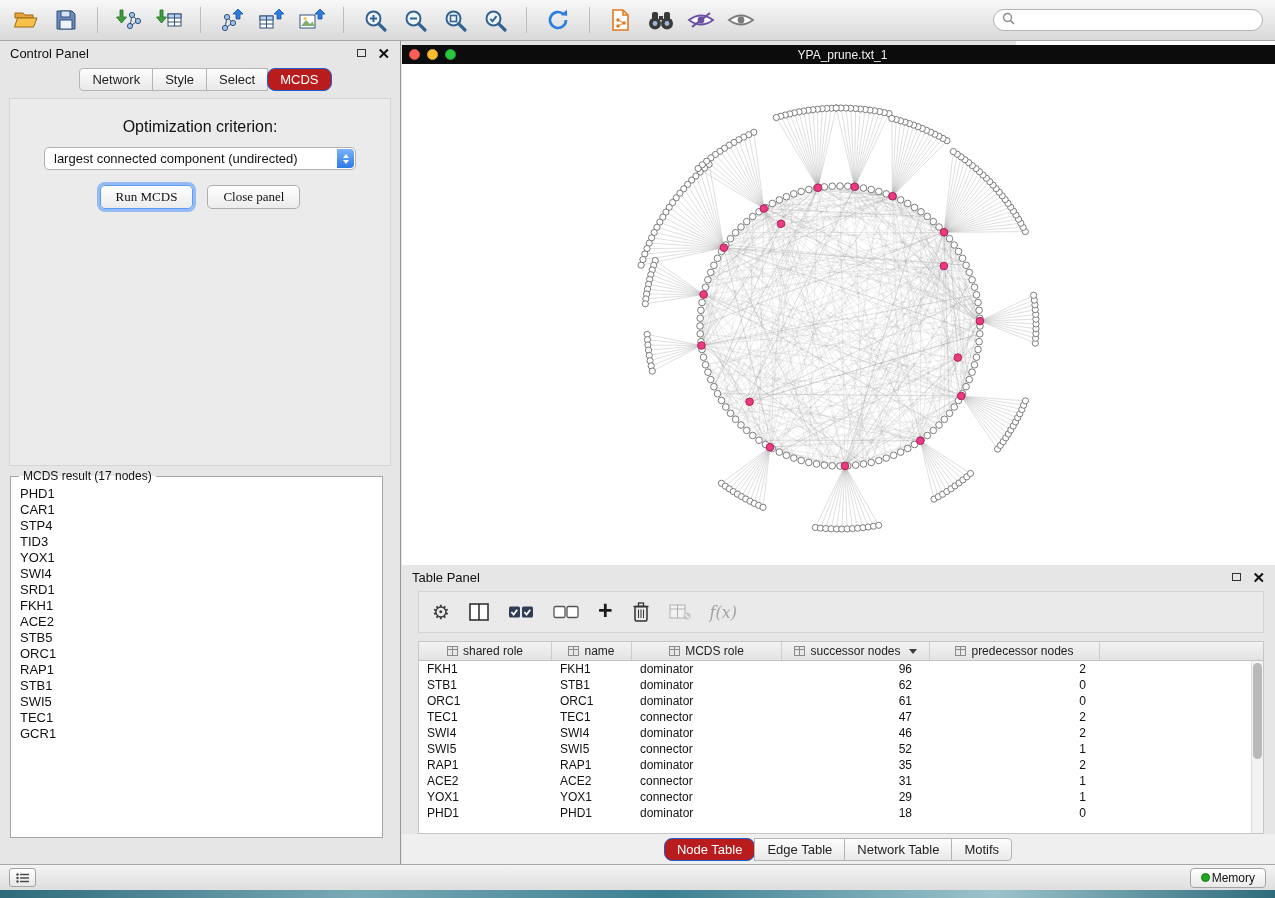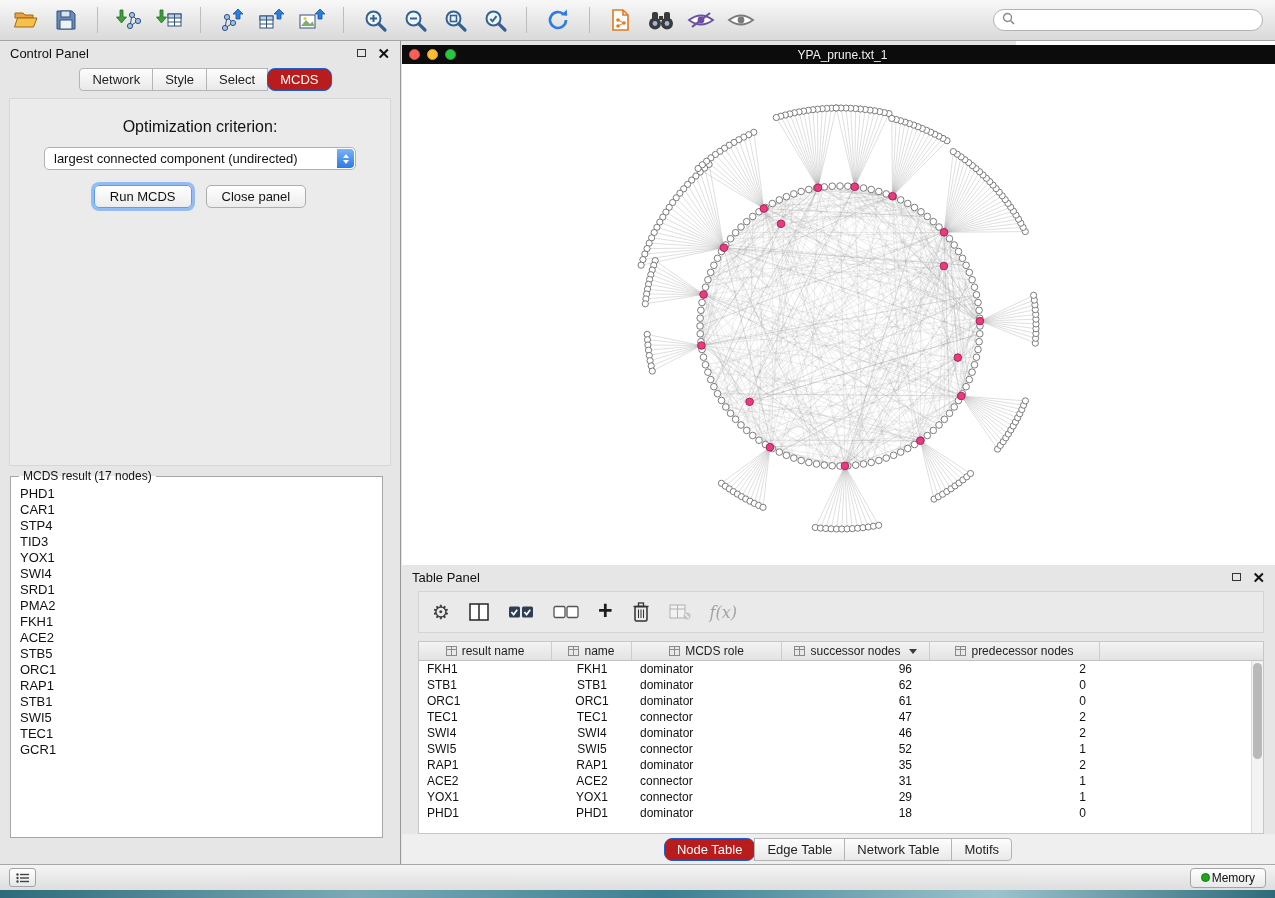--- a/index.html
+++ b/index.html
@@ -34,21 +34,21 @@
   .opt-label{text-align:center;margin-top:19px;font-size:16px;color:#111;}
   .dropdown{margin:11px auto 0;width:312px;height:23px;background:#fff;border:1px solid #b1b1b1;
     border-radius:5px;display:flex;align-items:center;font-size:13px;padding-left:9px;position:relative;color:#111;}
   .dd-cap{position:absolute;right:1px;top:1px;bottom:1px;width:17px;border-radius:0 4px 4px 0;
     background:linear-gradient(#7ab3f9,#2a7ae6);display:flex;flex-direction:column;align-items:center;justify-content:center;gap:2px;}
   .dd-cap i{display:block;width:0;height:0;border-left:3.5px solid transparent;border-right:3.5px solid transparent;}
   .dd-up{border-bottom:4px solid #fff;}
   .dd-down{border-top:4px solid #fff;}
   .btn-row{display:flex;justify-content:center;gap:14px;margin-top:15px;}
   .btn{font-size:13px;padding:3px 15px;background:linear-gradient(#ffffff,#ececec);
-    border:1px solid #adadad;border-radius:5px;color:#111;font-family:Liberation Sans, sans-serif;}
+    border:1px solid #adadad;border-radius:5px;color:#111;font-family:Liberation Serif, serif;}
   .btn.focused{box-shadow:0 0 0 3px rgba(90,156,248,.6);border-color:#5a9cf8;}
   .result-box{position:absolute;left:10px;right:17px;top:428px;bottom:26px;border:1px solid #a6a6a6;background:#fff;padding:3px;}
   .result-box legend{font-size:12px;color:#111;padding:0 4px;margin-left:5px;}
   #mcds-list{width:100%;height:100%;overflow:hidden;background:#fff;}
   .mcds-item{font-size:13px;height:16px;line-height:16px;padding-left:6px;color:#111;}
 
   
   #splitter{position:absolute;left:402px;top:64px;width:7px;height:501px;background:#e8e8e8;border-right:1px solid #cfcfcf;}
   .sp-arrow{position:absolute;left:1px;width:0;height:0;}
   .sp-left{top:384px;border-top:4px solid transparent;border-bottom:4px solid transparent;border-right:5px solid #7a7a7a;}
@@ -69,21 +69,21 @@
   #table-panel{position:absolute;left:402px;top:565px;width:873px;height:299px;background:#e6e6e6;}
   .tp-toolbar{position:absolute;left:16px;right:11px;top:26px;height:42px;background:#eaeaea;
     border:1px solid #d3d3d3;display:flex;align-items:center;gap:19px;padding:0 13px;}
   .tp-icon{display:flex;align-items:center;justify-content:center;height:28px;}
   .gear-glyph{font-family:"DejaVu Sans",sans-serif;font-size:20px;color:#3d3d3d;line-height:1;}
   .plus-glyph{font-size:25px;font-weight:bold;color:#1c1c1c;line-height:1;margin-top:-3px;}
   .fx{font-family:"DejaVu Serif",serif;font-style:italic;font-size:16px;color:#a3a3a3;}
   .tp-table{position:absolute;left:16px;right:11px;top:76px;bottom:30px;background:#fff;border:1px solid #c7c7c7;}
   .t-head{display:flex;height:19px;background:linear-gradient(#f3f3f3,#e3e3e3);border-bottom:1px solid #c2c2c2;}
   .th{display:flex;align-items:center;justify-content:center;gap:5px;font-size:12px;color:#222;border-right:1px solid #cdcdcd;overflow:hidden;}
-  .col0{width:133px;}.col1{width:80px;text-align:center;}.col2{width:150px;}.col3{width:148px;}.col4{width:170px;}
+  .col0{width:133px;}.col1{width:80px;}.col2{width:150px;}.col3{width:148px;}.col4{width:170px;}
   .colf{flex:1;border-right:none;}
   .chev{width:0;height:0;border-left:4px solid transparent;border-right:4px solid transparent;border-top:5px solid #3c3c3c;margin-left:3px;}
   .t-body{position:absolute;top:19px;left:0;right:0;bottom:0;overflow:hidden;background:#fff;}
   .t-row{display:flex;height:16px;align-items:center;}
   .td{font-size:12px;color:#111;padding:0 8px;white-space:nowrap;overflow:hidden;}
   .td.num{text-align:right;}
   .td.col3{padding-right:18px;}
   .td.col4{padding-right:14px;}
   .t-scroll{position:absolute;right:0;top:19px;bottom:0;width:12px;background:#f3f3f3;border-left:1px solid #ddd;}
   .t-thumb{position:absolute;top:2px;left:1px;width:9px;height:96px;background:#b9b9b9;border-radius:5px;}
@@ -285,21 +285,20 @@
     <fieldset class="result-box">
       <legend>MCDS result (17 nodes)</legend>
       <div id="mcds-list">
           <div class="mcds-item">PHD1</div>
           <div class="mcds-item">CAR1</div>
           <div class="mcds-item">STP4</div>
           <div class="mcds-item">TID3</div>
           <div class="mcds-item">YOX1</div>
           <div class="mcds-item">SWI4</div>
           <div class="mcds-item">SRD1</div>
-          <div class="mcds-item">PMA2</div>
           <div class="mcds-item">FKH1</div>
           <div class="mcds-item">ACE2</div>
           <div class="mcds-item">STB5</div>
           <div class="mcds-item">ORC1</div>
           <div class="mcds-item">RAP1</div>
           <div class="mcds-item">STB1</div>
           <div class="mcds-item">SWI5</div>
           <div class="mcds-item">TEC1</div>
           <div class="mcds-item">GCR1</div>
         </div>
@@ -1332,21 +1331,21 @@
       <span class="tp-icon fx">f(x)</span>
     </div>
     <div class="tp-table">
       <div class="t-head" id="t-head">
           <div class="th col0">
             <svg width="11" height="10" viewBox="0 0 11 10">
               <rect x="0.5" y="0.5" width="10" height="9" fill="#e9e9e9" stroke="#8a8a8a"></rect>
               <line x1="0.5" y1="3.5" x2="10.5" y2="3.5" stroke="#8a8a8a"></line>
               <line x1="5.5" y1="0.5" x2="5.5" y2="9.5" stroke="#8a8a8a"></line>
             </svg>
-            <span>result name</span>
+            <span>shared role</span>
           </div>
           <div class="th col1">
             <svg width="11" height="10" viewBox="0 0 11 10">
               <rect x="0.5" y="0.5" width="10" height="9" fill="#e9e9e9" stroke="#8a8a8a"></rect>
               <line x1="0.5" y1="3.5" x2="10.5" y2="3.5" stroke="#8a8a8a"></line>
               <line x1="5.5" y1="0.5" x2="5.5" y2="9.5" stroke="#8a8a8a"></line>
             </svg>
             <span>name</span>
           </div>
           <div class="th col2">

